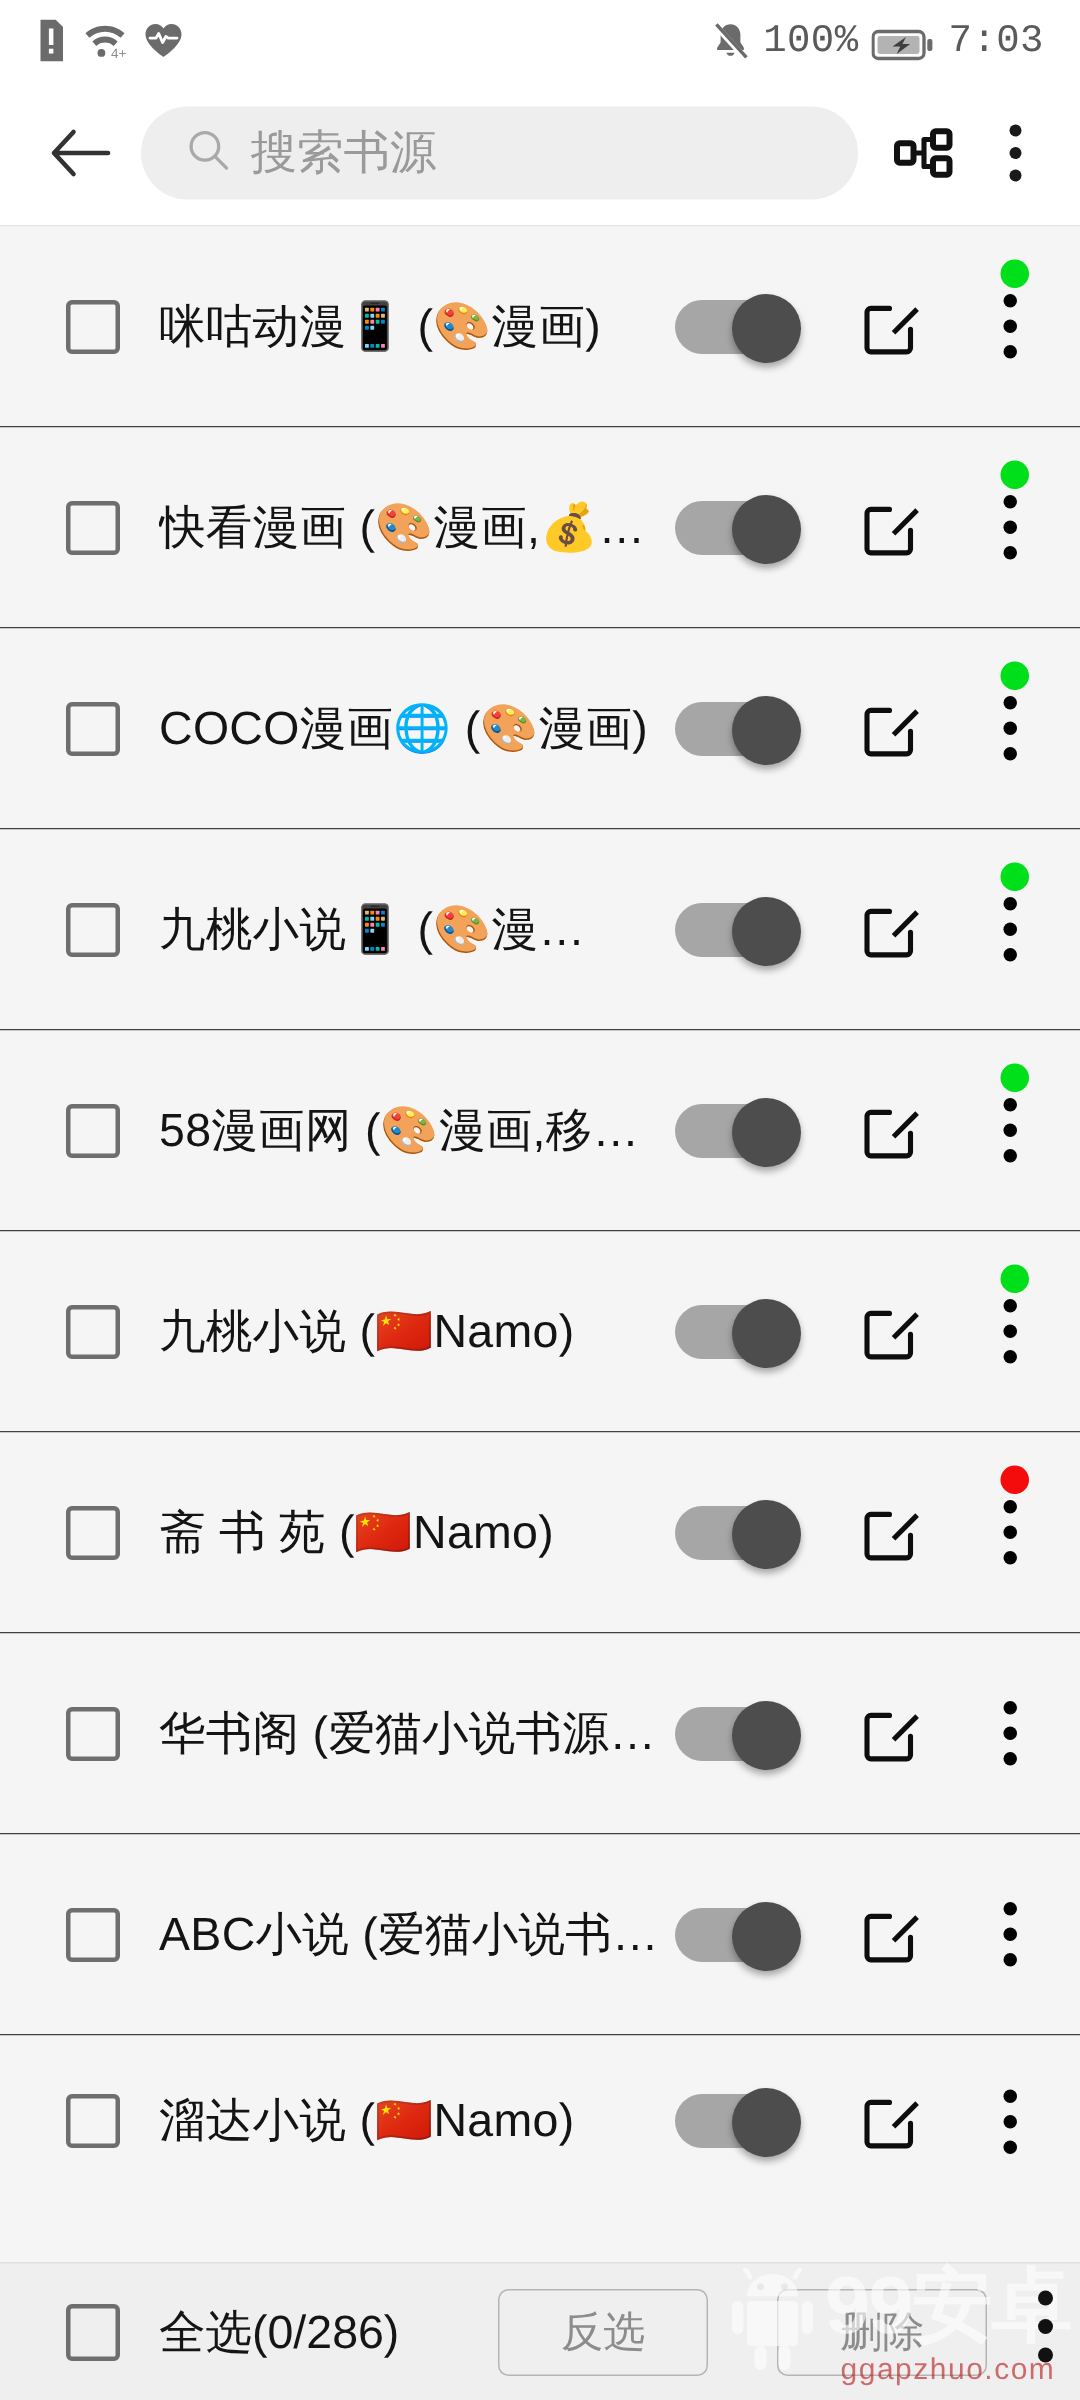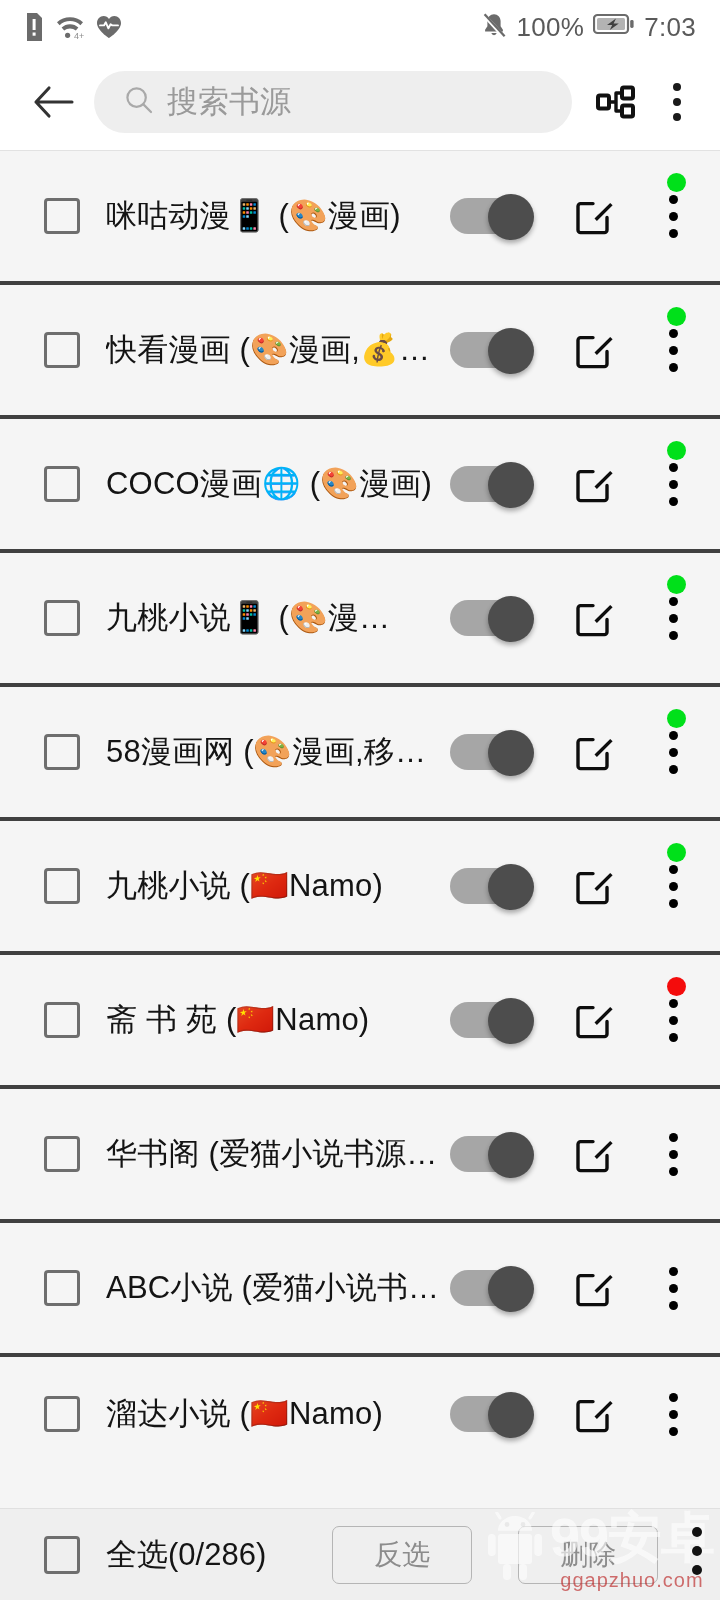--- a/index.html
+++ b/index.html
@@ -11,21 +11,21 @@
   }
   #screen { position:relative; width:720px; height:1600px; background:#f5f5f5; }
 
   
   .statusbar {
     height:54px; background:#ffffff;
     display:flex; align-items:center; justify-content:space-between;
     padding:0 24px;
   }
   .sb-left  { display:flex; align-items:center; gap:11px; }
-  .sb-right { display:flex; align-items:flex-start; gap:9px; }
+  .sb-right { display:flex; align-items:flex-end; gap:9px;font-family:Liberation Mono, monospace; }
   .sb-text { font-size:26px; color:#5a5a5a; letter-spacing:.3px; }
   .sb-icon { display:inline-flex; align-items:center; justify-content:center; }
 
   
   .toolbar {
     height:96px; background:#ffffff;
     display:flex; align-items:center; padding:0 18px 0 22px; gap:4px;
   }
   .back-btn { width:62px; height:62px; display:flex; align-items:center; justify-content:center; flex:0 0 auto; }
   .searchbox {
@@ -37,21 +37,21 @@
   .tb-icon-btn { width:64px; height:64px; display:flex; align-items:center; justify-content:center; flex:0 0 auto; }
   .kebab { width:50px; height:64px; display:flex; flex-direction:column; align-items:center; justify-content:center; gap:7px; flex:0 0 auto; }
   .kebab i { width:8px; height:8px; border-radius:50%; background:#1a1a1a; display:block; }
 
   .tb-divider { height:1px; background:#e2e2e2; }
 
   
   .list { background:#f5f5f5; }
   .row {
     position:relative; height:134px; display:flex; align-items:center;
-    padding:0 16px 0 44px; border-bottom:4px solid #404040; background:#f5f5f5;
+    padding:0 16px 0 44px; border-bottom:1px solid #404040; background:#f5f5f5;
   }
   .row.partial { height:114px; border-bottom:none; }
   .cb {
     width:36px; height:36px; border:3px solid #6e6e6e; border-radius:4px;
     background:transparent; flex:0 0 auto;
   }
   .row-label {
     flex:1 1 auto; margin-left:26px; font-size:31px; color:#141414;
     white-space:nowrap; overflow:hidden; letter-spacing:.2px;
   }

